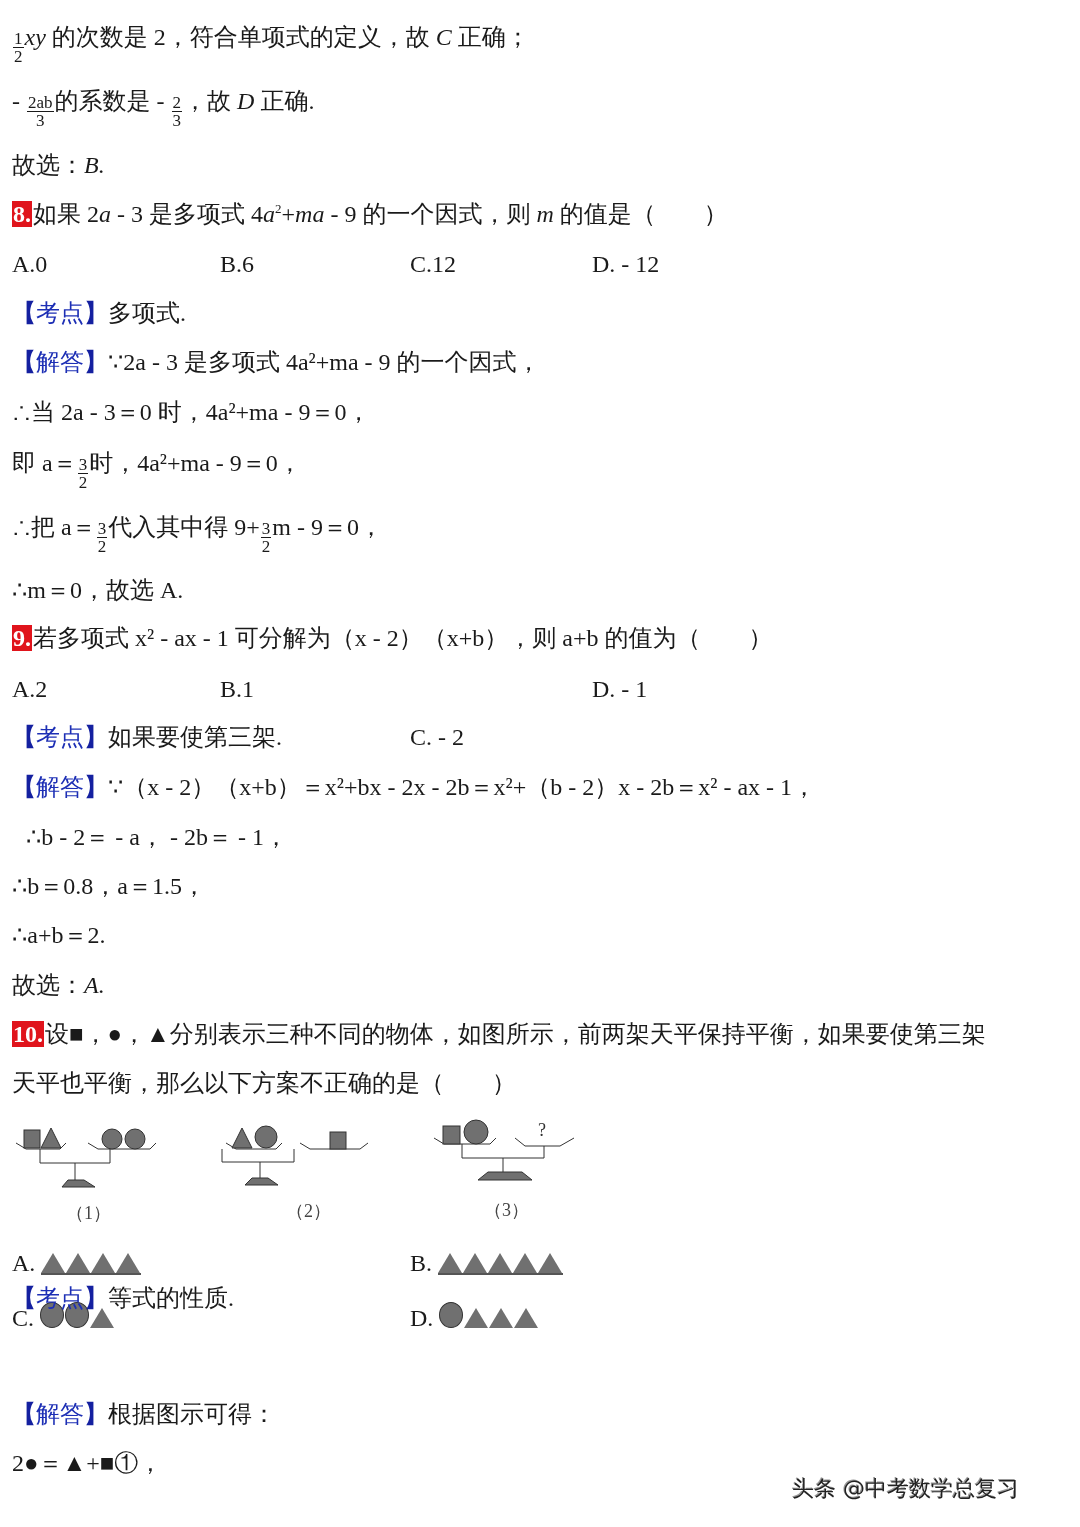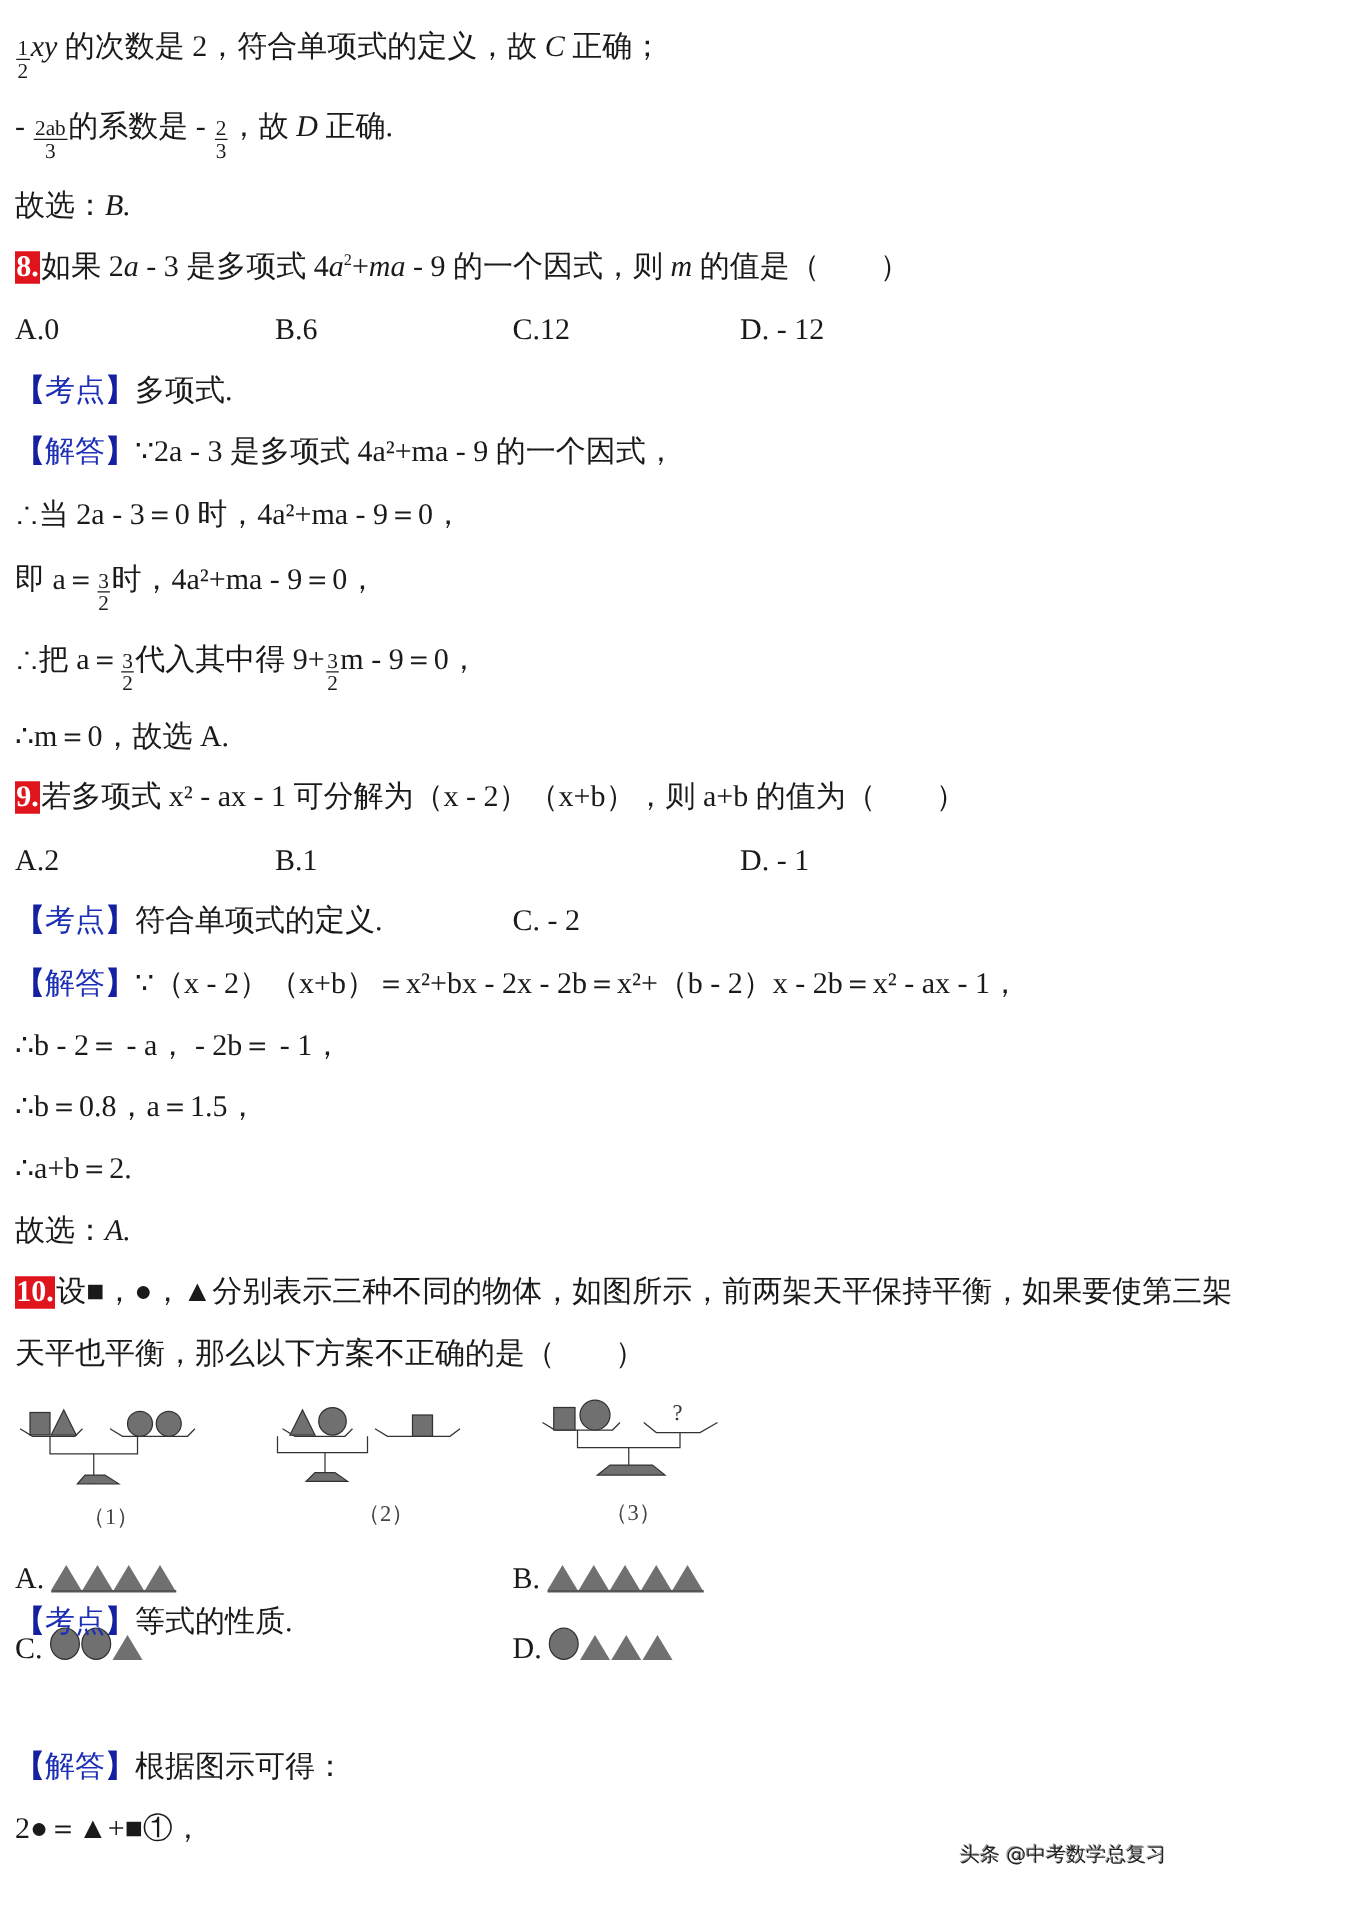--- a/index.html
+++ b/index.html
@@ -13,21 +13,21 @@
   sup { font-size: 13px; vertical-align: 9px; line-height: 0; }
   .frac { display: inline-flex; flex-direction: column; align-items: center; vertical-align: middle; font-size: 17px; line-height: 17px; margin: 0 1px; position: relative; top: 8px; }
   .frac .num { border-bottom: 1px solid #1a1a1a; padding: 0 1px; }
   .badge { background: #e0141c; color: #fff; font-weight: bold; padding: 0 1px; margin-right: 1px; }
   .tag { color: #1d2fb5; }
   .tag .br { color: #1420a0; font-weight: bold; }
   .opt { position: absolute; white-space: nowrap; font-size: 24px; line-height: 30px; }
   .shape-row { display: inline-flex; align-items: flex-end; vertical-align: -2px; }
   .tri { width: 0; height: 0; border-left: 12px solid transparent; border-right: 12px solid transparent; border-bottom: 20px solid #707070; margin-right: 1px; }
   .cir { width: 22px; height: 24px; border-radius: 50%; background: #707070; border: 1px solid #333; margin-right: 1px; }
-  .watermark { position: absolute; left: 768px; top: 1474px; font-family: "DejaVu Sans", sans-serif; font-size: 16px; color: #222; text-shadow: 1px 1px 0 #fff, -1px -1px 0 #999; letter-spacing: 0; }
+  .watermark { position: absolute; left: 792px; top: 1474px; font-family: "DejaVu Sans", sans-serif; font-size: 22px; color: #222; text-shadow: 1px 1px 0 #fff, -1px -1px 0 #999; letter-spacing: 0; }
   .figcap { position: absolute; font-size: 18px; color: #444; }
 </style>
 </head>
 <body>
 
 <div class="line" style="top:22px;">
   <span class="frac">
       <span class="num">1</span>
       <span>2</span>
     </span><i>xy</i><span> 的次数是 2，符合单项式的定义，故 </span><i>C</i><span> 正确；</span>
@@ -79,26 +79,26 @@
 
 <div class="line" style="top:623px;">
   <span class="badge">9.</span><span>若多项式 x² - ax - 1 可分解为（x - 2）（x+b），则 a+b 的值为（　　）</span>
 </div>
 <div class="opt" style="top:674px;left:12px;">A.2</div>
 <div class="opt" style="top:674px;left:220px;">B.1</div>
 <div class="opt" style="top:674px;left:410px;margin-top:48px;">C. - 2</div>
 <div class="opt" style="top:674px;left:592px;">D. - 1</div>
 
 <div class="line" style="top:722px;">
-  <span class="tag"><span class="br">【</span><span>考点</span><span class="br">】</span></span><span>符合单项式的定义.</span>
+  <span class="tag"><span class="br">【</span><span>考点</span><span class="br">】</span></span><span>如果要使第三架.</span>
 </div>
 <div class="line" style="top:772px;">
   <span class="tag"><span class="br">【</span><span>解答</span><span class="br">】</span></span><span>∵（x - 2）（x+b）＝x²+bx - 2x - 2b＝x²+（b - 2）x - 2b＝x² - ax - 1，</span>
 </div>
-<div class="line" style="top:822px;">∴b - 2＝ - a，  - 2b＝ - 1，</div>
+<div class="line" style="top:822px;margin-left:14px;">∴b - 2＝ - a，  - 2b＝ - 1，</div>
 <div class="line" style="top:871px;">∴b＝0.8，a＝1.5，</div>
 <div class="line" style="top:920px;">∴a+b＝2.</div>
 <div class="line" style="top:970px;">
   <span>故选：</span><i>A.</i>
 </div>
 
 <div class="line" style="top:1019px;">
   <span class="badge">10.</span><span>设■，●，▲分别表示三种不同的物体，如图所示，前两架天平保持平衡，如果要使第三架</span>
 </div>
 <div class="line" style="top:1068px;">天平也平衡，那么以下方案不正确的是（　　）</div>

